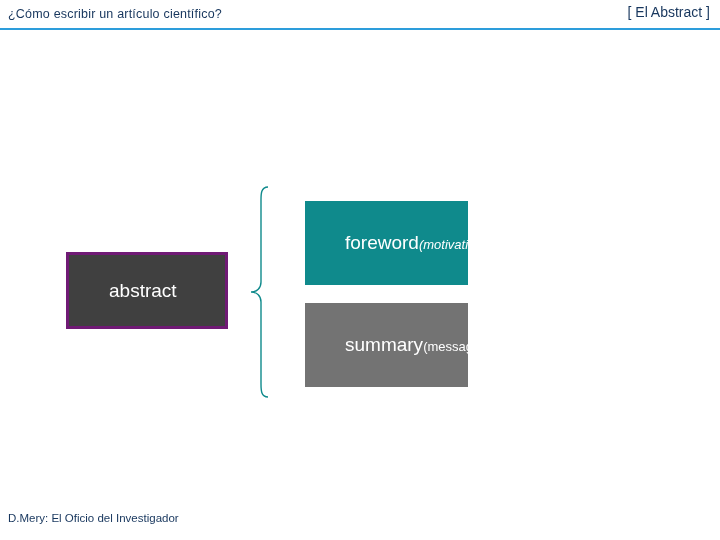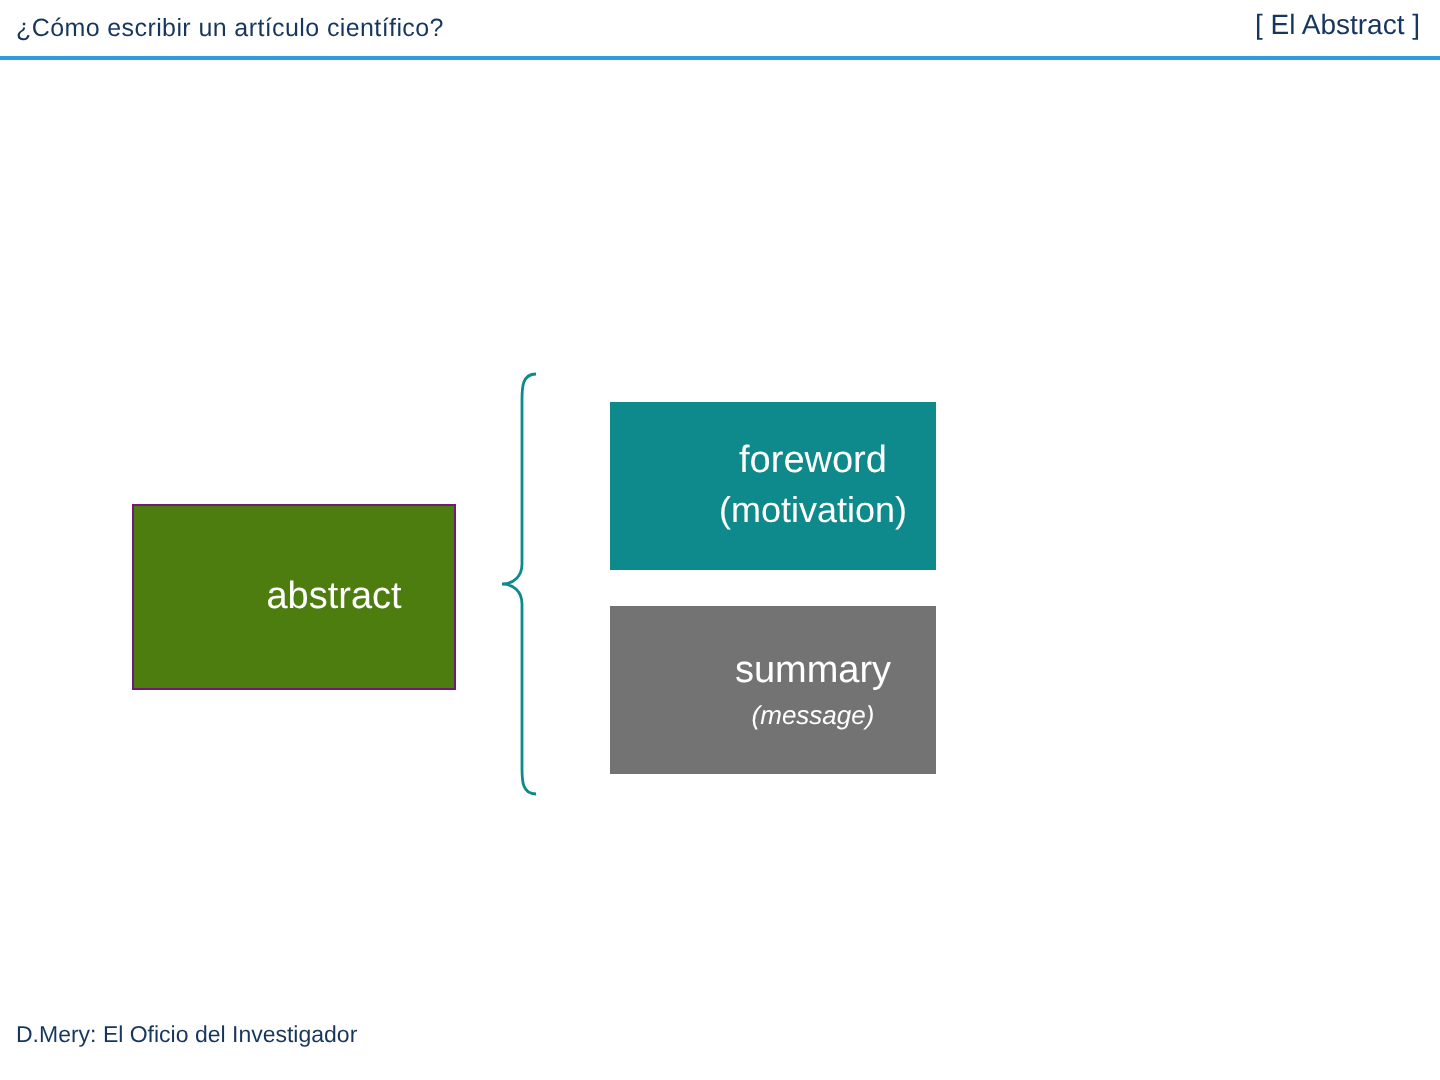--- a/index.html
+++ b/index.html
@@ -55,74 +55,73 @@
     left: 0;
     top: 0;
     width: 720px;
     height: 540px;
   }
 
   .box {
     position: absolute;
     box-sizing: border-box;
     display: flex;
-    flex-direction: column;
+    flex-direction: row;
     align-items: center;
-    justify-content: center;
     padding-left: 40px;
   }
 
   #abstract-box {
     left: 66px;
     top: 252px;
     width: 162px;
-    height: 93px;
-    background: #4d7c0f;
-    border: 1px solid #701a75;
+    height: 77px;
+    background: #404040;
+    border: 3px solid #701a75;
   }
   #abstract-label {
     font-size: 19px;
     color: #ffffff;
     line-height: 1;
   }
 
   #foreword-box {
     left: 305px;
     top: 201px;
     width: 163px;
     height: 84px;
     background: #0f8a8c;
   }
   #foreword-label {
     font-size: 19px;
     color: #ffffff;
     line-height: 1.15;
   }
   #foreword-sub {
-    font-size: 18px;
+    font-size: 13px;
+    font-style: italic;
     color: #ffffff;
     line-height: 1.2;
     margin-top: 3px;
   }
 
   #summary-box {
     left: 305px;
     top: 303px;
     width: 163px;
     height: 84px;
     background: #737373;
   }
   #summary-label {
     font-size: 19px;
     color: #ffffff;
     line-height: 1.15;
   }
   #summary-sub {
     font-size: 13px;
-    font-style: italic;
     color: #ffffff;
     line-height: 1.2;
     margin-top: 3px;
   }
 
   #brace {
     position: absolute;
     left: 248px;
     top: 186px;
     width: 26px;

